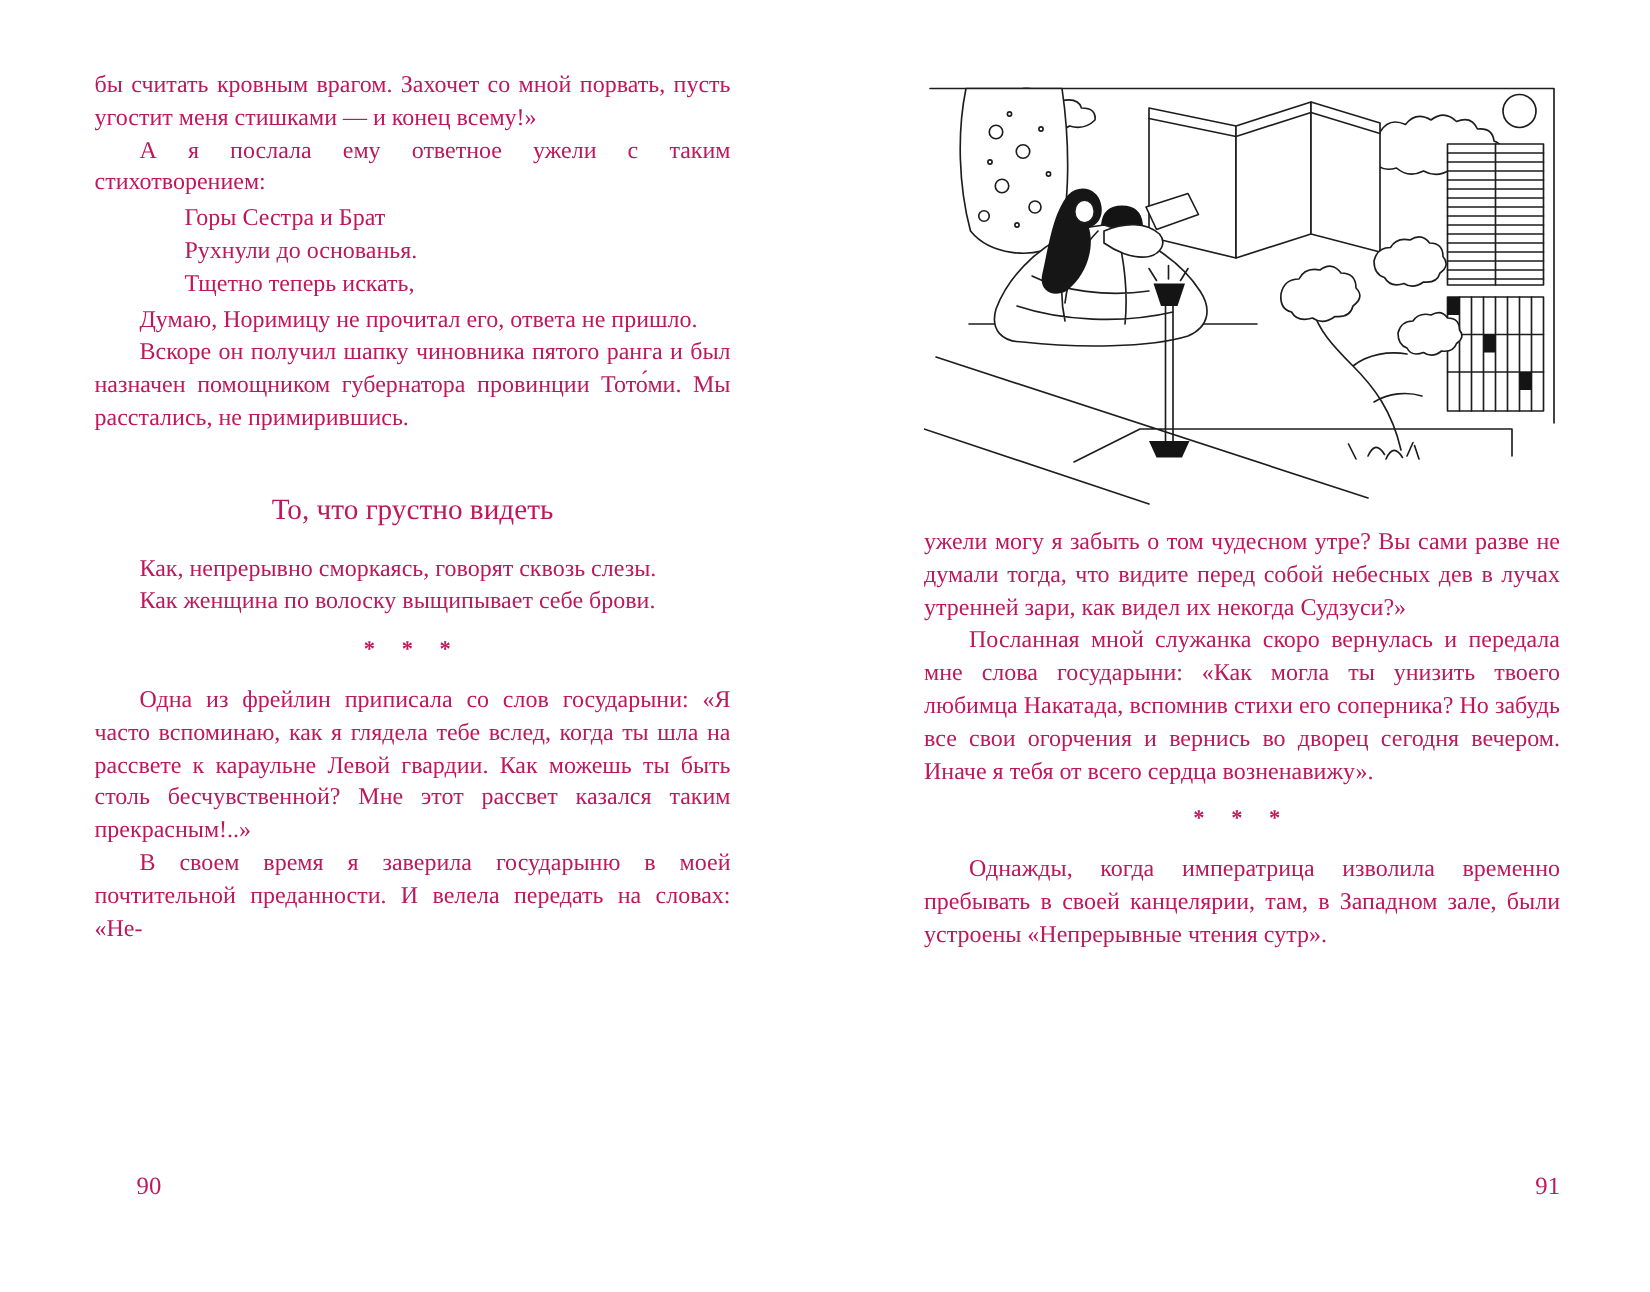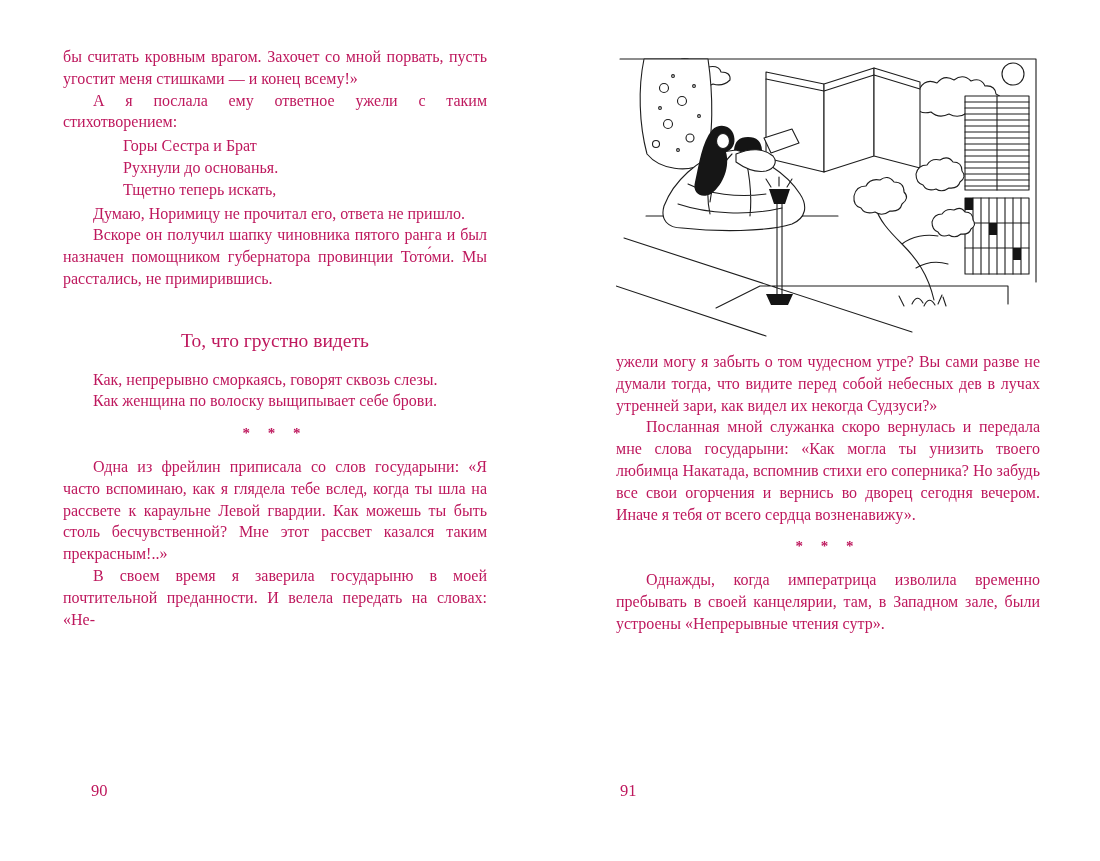--- a/index.html
+++ b/index.html
@@ -42,21 +42,21 @@
   }
   .illustration { margin: 0 0 13px 0; }
   .illustration svg { display: block; }
   .pagenum {
     position: absolute;
     top: 781px;
     font-size: 16.5px;
     background: #ffffff;
   }
   .pagenum-left  { left: 51px; padding-right: 4px; margin-left: 40px; }
-  .pagenum-right { left: 616px; width: 424px; text-align: left; padding-left: 4px; }
+  .pagenum-right { left: 616px; width: 424px; text-align: right; padding-left: 4px; }
 </style>
 </head>
 <body>
 
 <div class="spread">
 
   <section class="page page-left">
     <p class="cont">бы считать кровным врагом. Захочет со мной порвать, пусть угостит меня стишками — и конец всему!»</p>
     <p>А я послала ему ответное ужели с таким стихотворением:</p>
     <div class="poem">

